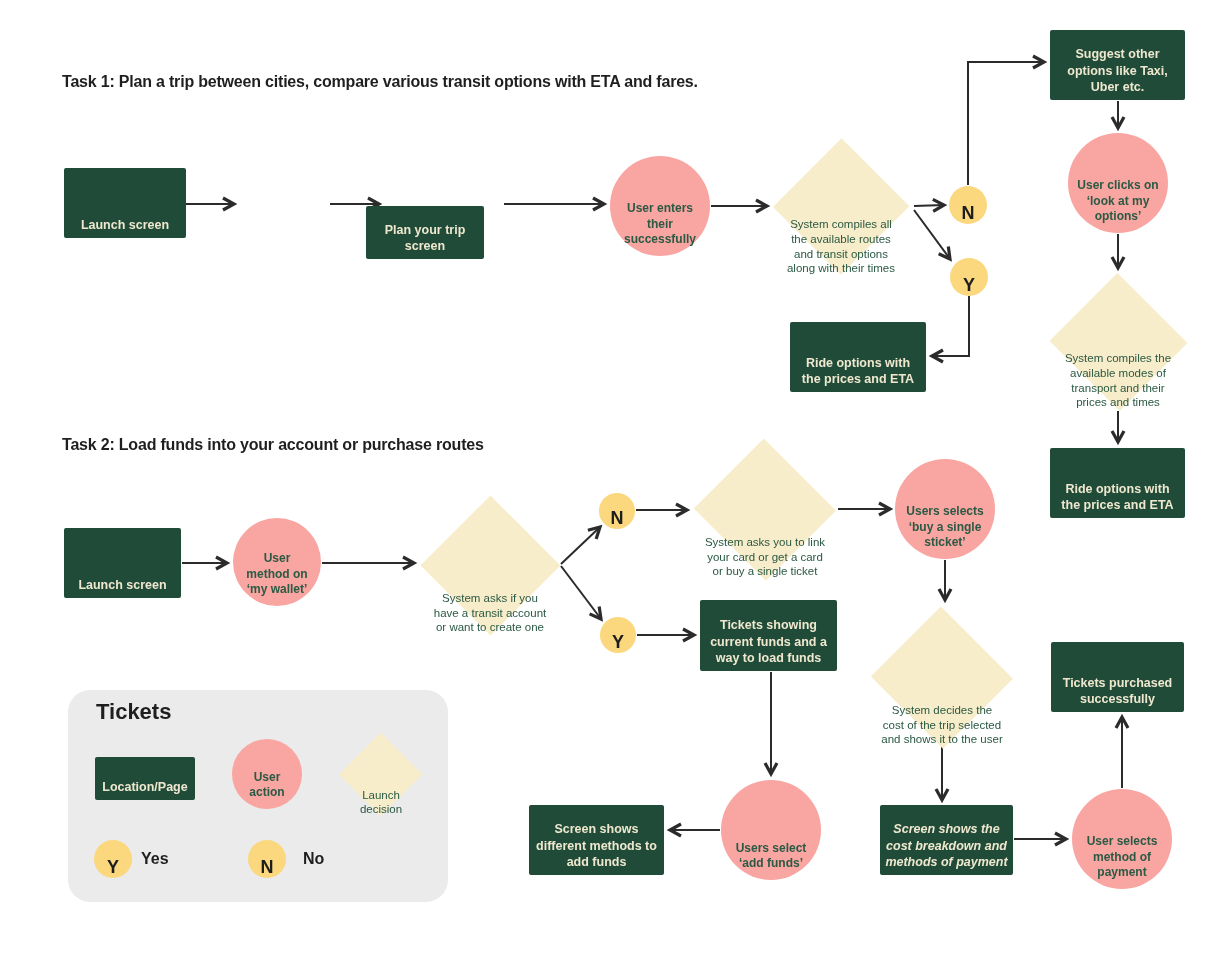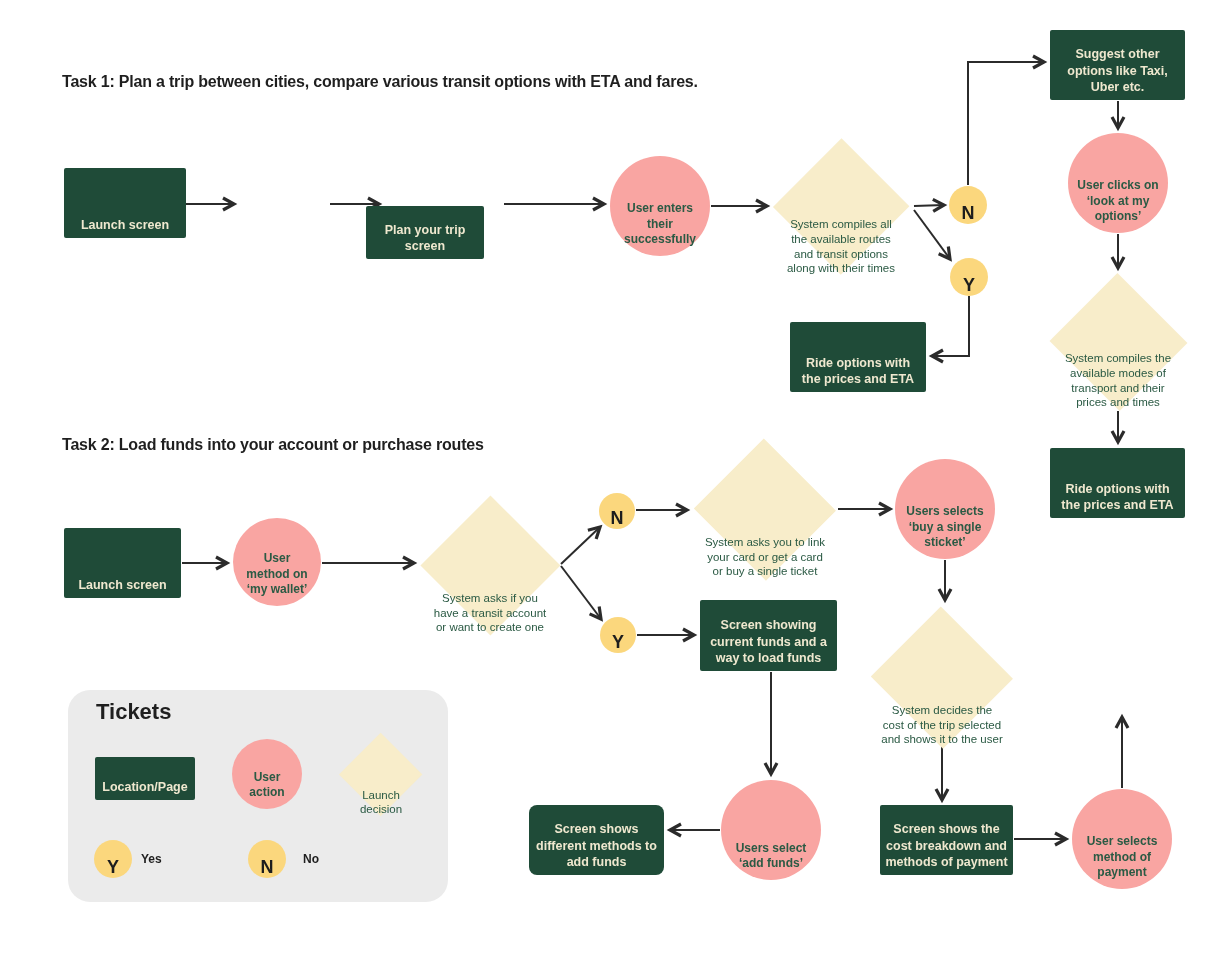--- a/index.html
+++ b/index.html
@@ -61,21 +61,21 @@
   .legend-panel {
     position:absolute; left:68px; top:690px; width:380px; height:212px;
     background:var(--legend-bg,#ebebeb); border-radius:22px;
   }
   .legend-title {
     position:absolute; left:96px; top:699px;
     font-size:22px; font-weight:700; color:var(--title-text,#1f1f1f);
   }
   .yn-label {
     position:absolute;
-    font-size:12px; font-weight:600; color:var(--title-text,#1f1f1f);
+    font-size:16px; font-weight:600; color:var(--title-text,#1f1f1f);
     display:flex; align-items:center; height:38px;
   }
 </style>
 </head>
 <body>
 
 <div id="canvas">
 
   <svg id="edges">
     <defs>
@@ -165,33 +165,36 @@
     </div>
   <div class="node diamond" style="left:693px; top:439px; width:144px; height:140px;">
       <span>System asks you to link your card or get a card or buy a single ticket</span>
     </div>
   <div class="node circle" style="left:895px; top:459px; width:100px; height:100px;">
       <span>Users selects ‘buy a single sticket’</span>
     </div>
   <div class="node diamond" style="left:870px; top:607px; width:144px; height:140px;">
       <span>System decides the cost of the trip selected and shows it to the user</span>
     </div>
-  <div class="node box" style="left:880px; top:805px; width:133px; height:70px;">
+  <div class="node box" style="left:880px; top:805px; width:133px; height:70px;font-style:italic;">
       <span>Screen shows the cost breakdown and methods of payment</span>
     </div>
   <div class="node circle" style="left:1072px; top:789px; width:100px; height:100px;">
       <span>User selects method of payment</span>
     </div>
+  <div class="node box" style="left:1051px; top:642px; width:133px; height:70px;">
+      <span>Tickets purchased successfully</span>
+    </div>
   <div class="node box" style="left:700px; top:600px; width:137px; height:71px;">
-      <span>Screen showing current funds and a way to load funds</span>
+      <span>Tickets showing current funds and a way to load funds</span>
     </div>
   <div class="node circle" style="left:721px; top:780px; width:100px; height:100px;">
       <span>Users select ‘add funds’</span>
     </div>
-  <div class="node box" style="left:529px; top:805px; width:135px; height:70px;border-radius:8px;">
+  <div class="node box" style="left:529px; top:805px; width:135px; height:70px;">
       <span>Screen shows different methods to add funds</span>
     </div>
 
   <div class="legend-panel"></div>
   <div class="legend-title">Tickets</div>
   <div class="node box" style="left:95px; top:757px; width:100px; height:43px;">
       <span>Location/Page</span>
     </div>
   <div class="node circle" style="left:232px; top:739px; width:70px; height:70px;">
       <span>User action</span>

